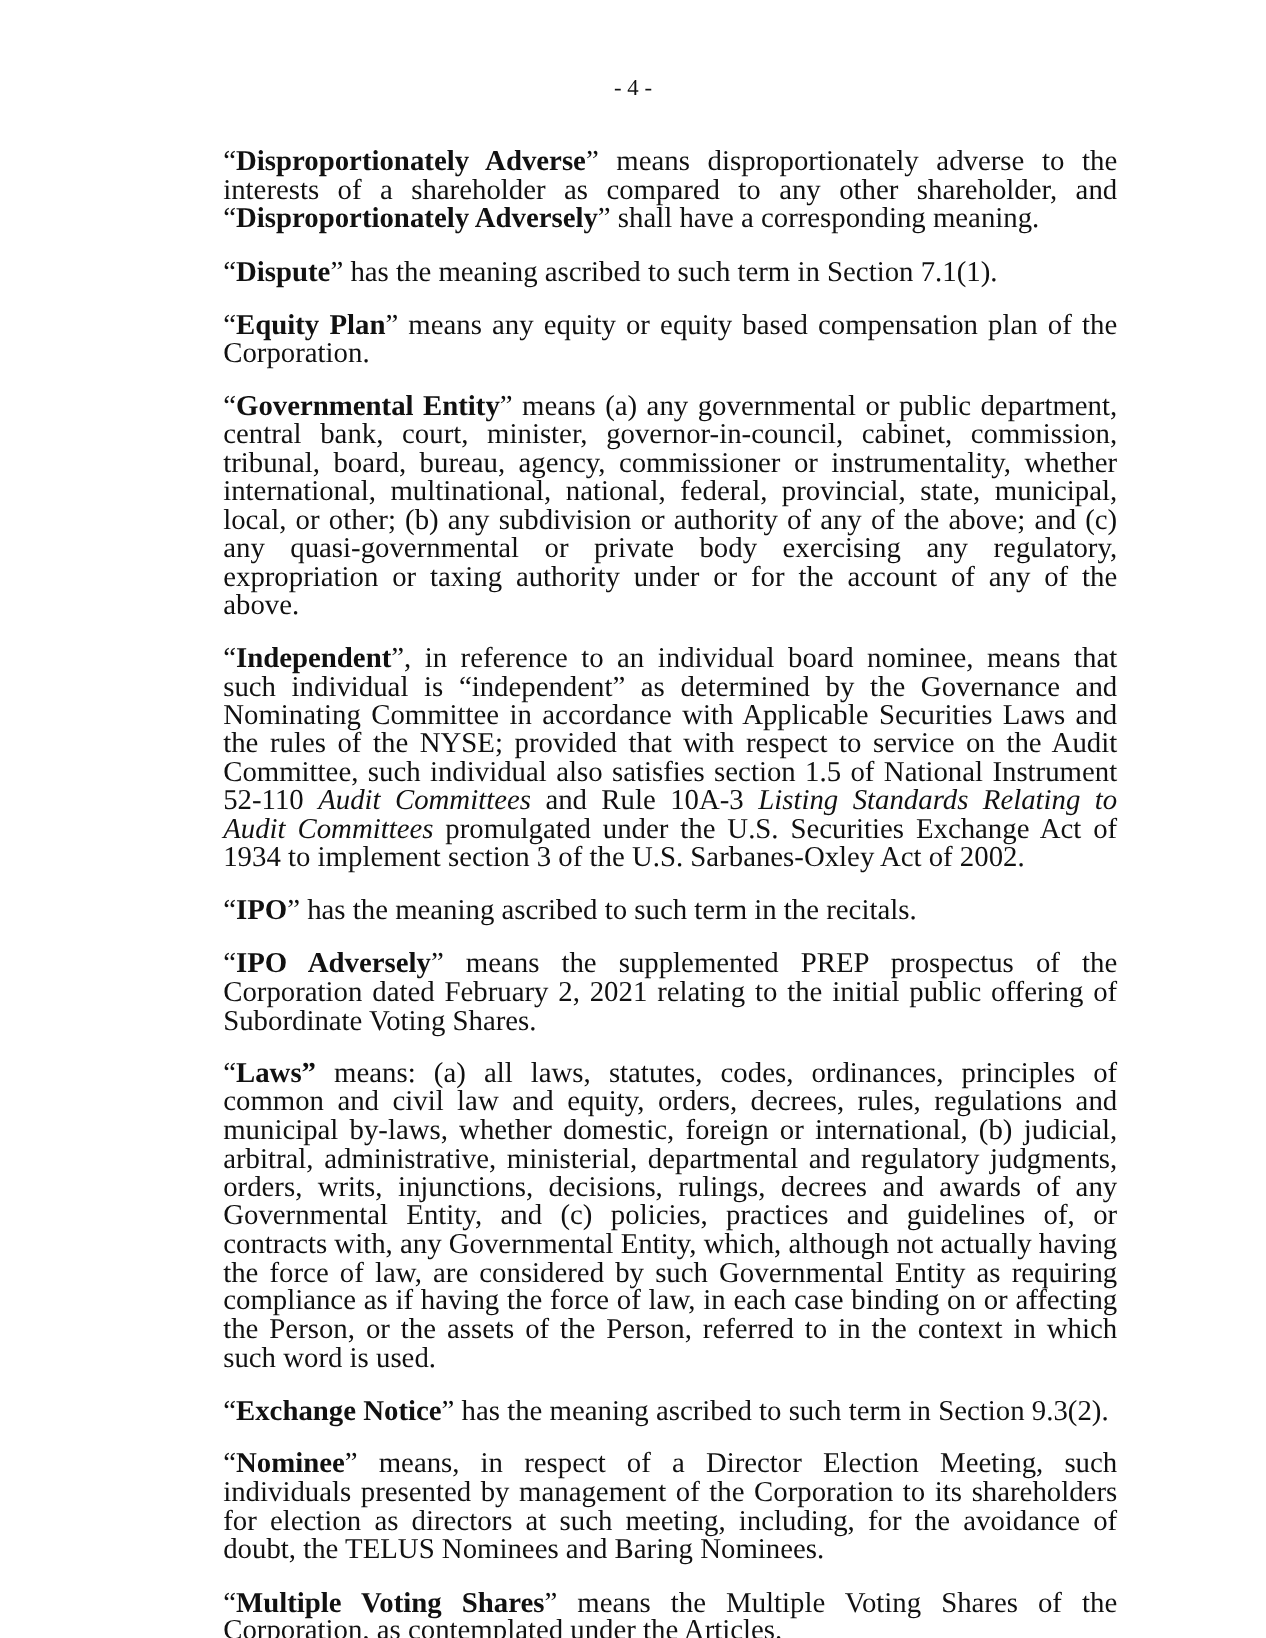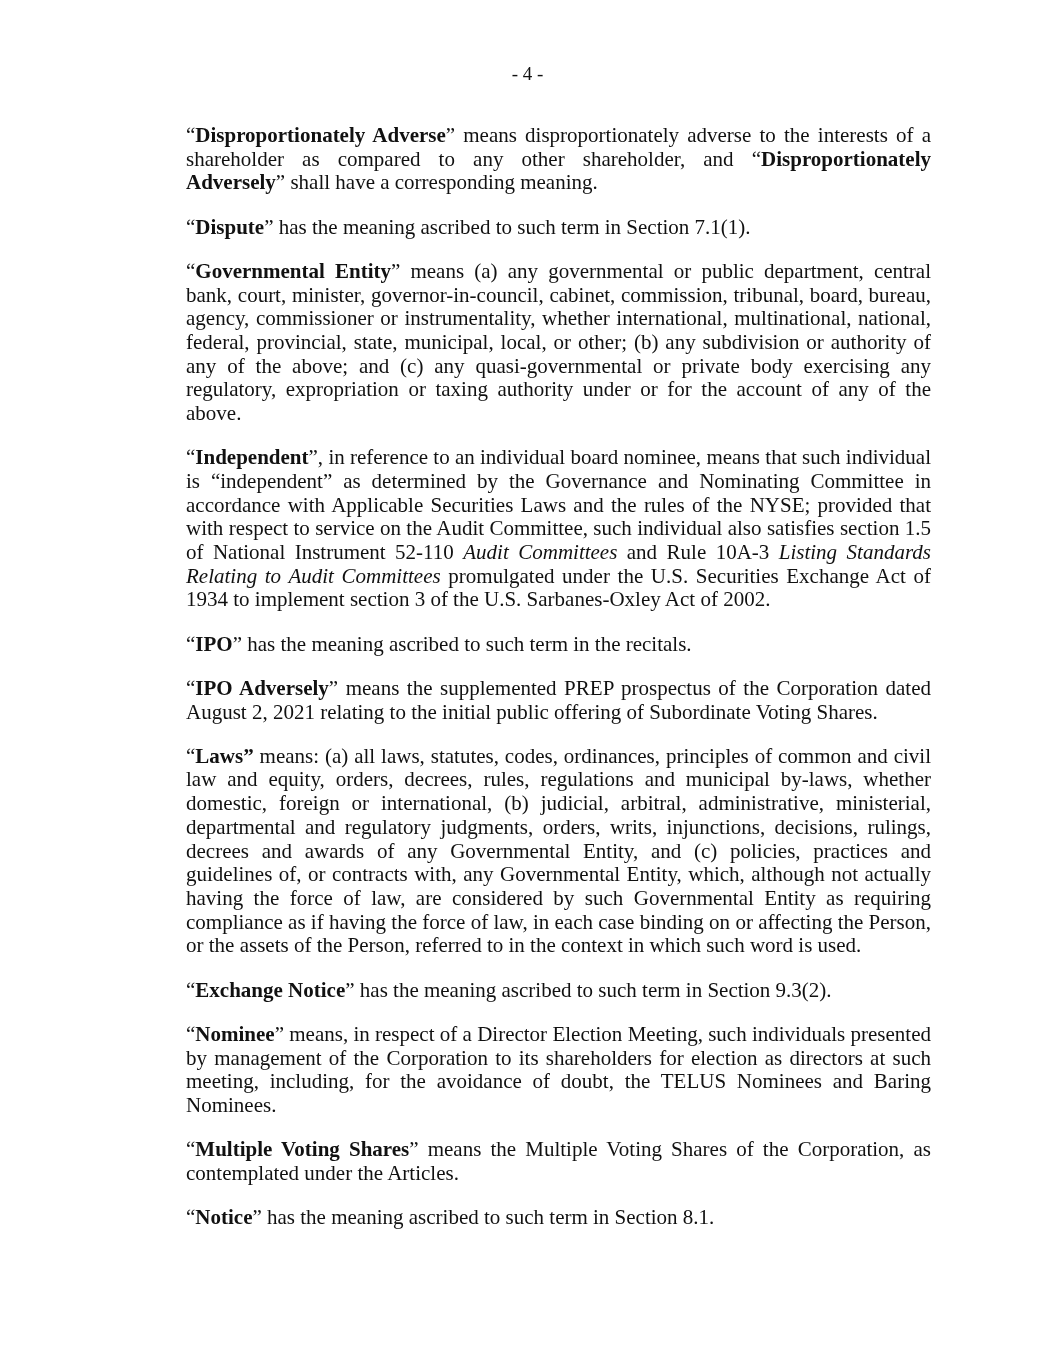--- a/index.html
+++ b/index.html
@@ -11,47 +11,48 @@
     }
     .page-number {
       position: absolute; top: 62px; left: 0; width: 1055px;
       text-align: center; font-size: 19px; line-height: 24px;
     }
     .body {
       position: absolute; left: 186px; top: 124px; width: 745px;
     }
     .def {
       margin: 0 0 20.5px 0;
-      font-size: 21px; line-height: 23.7px;
+      font-size: 24px; line-height: 23.7px;
       text-align: justify;
       text-justify: inter-word;
     }
     .def b { font-weight: bold; }
     .def i { font-style: italic; }
   </style>
 </head>
 <body>
 
 <div class="page">
   <div class="page-number">- 4 -</div>
 
   <div class="body">
 
     <p class="def">“<b>Disproportionately Adverse</b>”<span> means disproportionately adverse to the interests of a shareholder as compared to any other shareholder, and “</span><b>Disproportionately Adversely</b><span>” shall have a corresponding meaning.</span></p>
 
     <p class="def">“<b>Dispute</b>”<span> has the meaning ascribed to such term in Section 7.1(1).</span></p>
 
+    <p class="def">“<b>Equity Plan</b>”<span> means any equity or equity based compensation plan of the Corporation.</span></p>
 
     <p class="def">“<b>Governmental Entity</b>”<span> means (a) any governmental or public department, central bank, court, minister, governor-in-council, cabinet, commission, tribunal, board, bureau, agency, commissioner or instrumentality, whether international, multinational, national, federal, provincial, state, municipal, local, or other; (b) any subdivision or authority of any of the above; and (c) any quasi-governmental or private body exercising any regulatory, expropriation or taxing authority under or for the account of any of the above.</span></p>
 
     <p class="def">“<b>Independent</b>”<span>, in reference to an individual board nominee, means that such individual is “independent” as determined by the Governance and Nominating Committee in accordance with Applicable Securities Laws and the rules of the NYSE; provided that with respect to service on the Audit Committee, such individual also satisfies section 1.5 of National Instrument 52-110 </span><i>Audit Committees</i><span> and Rule 10A-3 </span><i>Listing Standards Relating to Audit Committees</i><span> promulgated under the U.S. Securities Exchange Act of 1934 to implement section 3 of the U.S. Sarbanes-Oxley Act of 2002.</span></p>
 
     <p class="def">“<b>IPO</b>”<span> has the meaning ascribed to such term in the recitals.</span></p>
 
-    <p class="def">“<b>IPO Adversely</b>”<span> means the supplemented PREP prospectus of the Corporation dated August 2, 2021 relating to the initial public offering of Subordinate Voting Shares.</span></p>
+    <p class="def">“<b>IPO Adversely</b>”<span> means the supplemented PREP prospectus of the Corporation dated February 2, 2021 relating to the initial public offering of Subordinate Voting Shares.</span></p>
 
     <p class="def">“<b>Laws</b><b>”</b><span> means: (a) all laws, statutes, codes, ordinances, principles of common and civil law and equity, orders, decrees, rules, regulations and municipal by-laws, whether domestic, foreign or international, (b) judicial, arbitral, administrative, ministerial, departmental and regulatory judgments, orders, writs, injunctions, decisions, rulings, decrees and awards of any Governmental Entity, and (c) policies, practices and guidelines of, or contracts with, any Governmental Entity, which, although not actually having the force of law, are considered by such Governmental Entity as requiring compliance as if having the force of law, in each case binding on or affecting the Person, or the assets of the Person, referred to in the context in which such word is used.</span></p>
 
     <p class="def">“<b>Exchange Notice</b>”<span> has the meaning ascribed to such term in Section 9.3(2).</span></p>
 
     <p class="def">“<b>Nominee</b>”<span> means, in respect of a Director Election Meeting, such individuals presented by management of the Corporation to its shareholders for election as directors at such meeting, including, for the avoidance of doubt, the TELUS Nominees and Baring Nominees.</span></p>
 
     <p class="def">“<b>Multiple Voting Shares</b>”<span> means the Multiple Voting Shares of the Corporation, as contemplated under the Articles.</span></p>
 
     <p class="def">“<b>Notice</b>”<span> has the meaning ascribed to such term in Section 8.1.</span></p>

